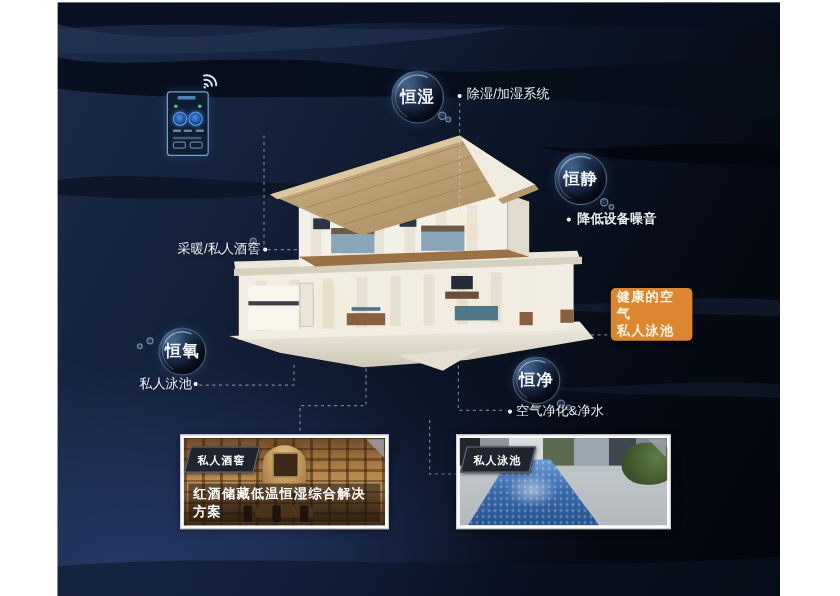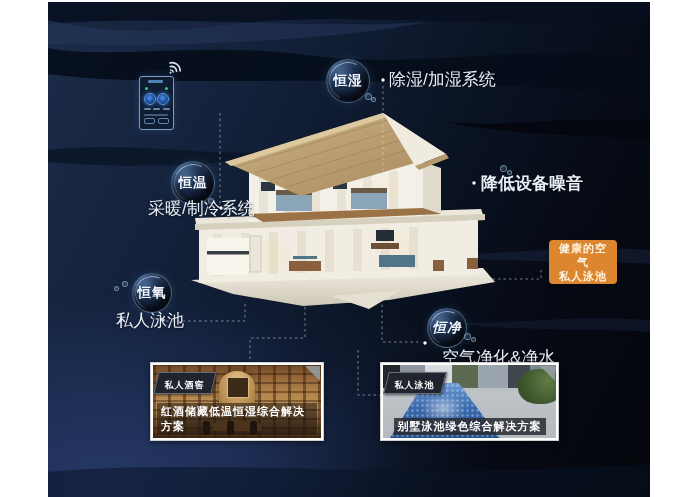--- a/index.html
+++ b/index.html
@@ -18,28 +18,28 @@
   .bubble{position:absolute;border-radius:50%;display:flex;align-items:center;justify-content:center;
     color:#f4f8fc;font-weight:bold;font-size:13.5px;letter-spacing:1px;
     background:radial-gradient(circle at 32% 28%, #46648c 0%, #1e3152 32%, #0d1728 64%, #0a111e 100%);
     border:1px solid rgba(145,185,225,.40);
     box-shadow:inset -3px -4px 8px rgba(0,0,0,.65), inset 2px 3px 6px rgba(150,200,255,.30), 0 0 10px rgba(80,140,200,.20);}
   .bubble::after{content:"";position:absolute;inset:2px;border-radius:50%;border:1.5px solid transparent;
     border-top-color:rgba(215,238,255,.55);border-left-color:rgba(215,238,255,.22);transform:rotate(-18deg);}
   .mini-bubble{position:absolute;border-radius:50%;border:1px solid rgba(170,205,235,.55);
     background:radial-gradient(circle at 35% 30%, rgba(120,160,200,.35), rgba(10,20,35,.2));}
   
-  .callout{position:absolute;color:#e9eff7;font-size:17px;line-height:13px;white-space:nowrap;
+  .callout{position:absolute;color:#e9eff7;font-size:11px;line-height:13px;white-space:nowrap;
     text-shadow:0 1px 2px rgba(0,0,0,.6);}
   .pill{position:absolute;background:var(--accent,#DD8630);color:#ffffff;font-weight:bold;font-size:11px;
     line-height:19px;padding:0 9px;border-radius:2px;letter-spacing:1.5px;white-space:nowrap;
     box-shadow:0 1px 4px rgba(0,0,0,.5);}
   .hbox{position:absolute;background:var(--accent,#DD8630);color:#fdf4e2;font-weight:bold;font-size:11px;
-    line-height:14px;text-align:center;padding:1px 5px;border-radius:4px;letter-spacing:1px;
-    box-shadow:0 1px 4px rgba(0,0,0,.5);margin-left:40px;}
+    line-height:14px;padding:1px 5px;border-radius:4px;letter-spacing:1px;
+    box-shadow:0 1px 4px rgba(0,0,0,.5);}
   
   .phone{position:absolute;left:139px;top:76px;width:33px;height:52px;background:#0f1d33;
     border:1.5px solid #7e9cc2;border-radius:3px;box-shadow:0 0 8px rgba(60,110,180,.35);}
   .phone .hdr{position:absolute;left:8px;top:3px;width:15px;height:3px;background:#5f9fd6;opacity:.8;border-radius:1px;}
   .phone .led{position:absolute;width:3px;height:3px;border-radius:50%;background:#37d07c;top:10px;}
   .phone .knob{position:absolute;top:16px;width:10px;height:10px;border-radius:50%;
     background:radial-gradient(circle at 45% 40%, #4f90e8 0%, #1d4f9c 55%, #0c1e3c 100%);
     border:1px solid #5d9ae0;box-shadow:0 0 4px rgba(70,140,230,.8);}
   .phone .row{position:absolute;height:2px;background:#8fa6c2;opacity:.75;border-radius:1px;}
   .phone .btn{position:absolute;width:9px;height:4px;border:0.5px solid #7e9cc2;border-radius:2px;bottom:5px;opacity:.8;}
@@ -227,45 +227,45 @@
     <div class="btn" style="right:4px;"></div>
   </div>
 
 
   <div class="bubble" style="left:326px;top:59px;width:42px;height:42px;">
     <span>恒湿</span>
   </div>
   <i class="mini-bubble" style="left:365px;top:93px;width:5px;height:5px;"></i>
   <i class="mini-bubble" style="left:371px;top:97px;width:3px;height:3px;"></i>
 
+  <div class="bubble" style="left:462px;top:127px;width:42px;height:42px;">
+    <span>恒静</span>
+  </div>
   <i class="mini-bubble" style="left:500px;top:165px;width:5px;height:5px;"></i>
   <i class="mini-bubble" style="left:507px;top:170px;width:3px;height:3px;"></i>
 
-  <div class="bubble" style="left:171px;top:161px;width:42px;height:42px;">
-    <span>恒温</span>
-  </div>
   <i class="mini-bubble" style="left:208px;top:198px;width:4px;height:4px;"></i>
 
   <div class="bubble" style="left:132px;top:273px;width:38px;height:38px;">
     <span>恒氧</span>
   </div>
   <i class="mini-bubble" style="left:122px;top:281px;width:4px;height:4px;"></i>
   <i class="mini-bubble" style="left:114px;top:286px;width:3px;height:3px;"></i>
 
-  <div class="bubble" style="left:427px;top:308px;width:38px;height:38px;font-style:italic;">
+  <div class="bubble" style="left:427px;top:297px;width:38px;height:38px;">
     <span>恒净</span>
   </div>
   <i class="mini-bubble" style="left:464px;top:333px;width:5px;height:5px;"></i>
   <i class="mini-bubble" style="left:471px;top:337px;width:3px;height:3px;"></i>
 
   <div class="callout" style="left:389px;top:73px;">除湿/加湿系统</div>
   <div class="callout" style="left:481px;top:177px;font-weight:bold;">降低设备噪音</div>
-  <div class="callout" style="left:148px;top:202px;">采暖/制冷系统</div>
+  <div class="callout" style="left:148px;top:202px;">采暖/私人酒窖</div>
   <div class="callout" style="left:116px;top:314px;">私人泳池</div>
-  <div class="callout" style="left:430px;top:351px;margin-left:12px;">空气净化&amp;净水</div>
+  <div class="callout" style="left:430px;top:337px;">空气净化&amp;净水</div>
 
   <div class="hbox" style="left:509px;top:240px;width:58px;">
     <div>健康的空气</div>
     <div>私人泳池</div>
   </div>
 
   <div class="card" style="left:150px;top:362px;width:168px;height:73px;">
     <div class="card-img">
       <div class="wine-bg"></div>
       <div class="wine-arch"></div>
@@ -286,17 +286,16 @@
     <div class="card-img">
       <div class="pool-bg"></div>
       <div class="pool-top"></div>
       <div class="pool-green"></div>
       <div class="pool-water"></div>
       <div class="pool-glow"></div>
       <div class="ribbon"></div>
       <div class="card-tag">
         <span>私人泳池</span>
       </div>
-      <div class="card-caption caption-box">别墅泳池绿色综合解决方案</div>
     </div>
   </div>
 
 </div>
 
 </body></html>

